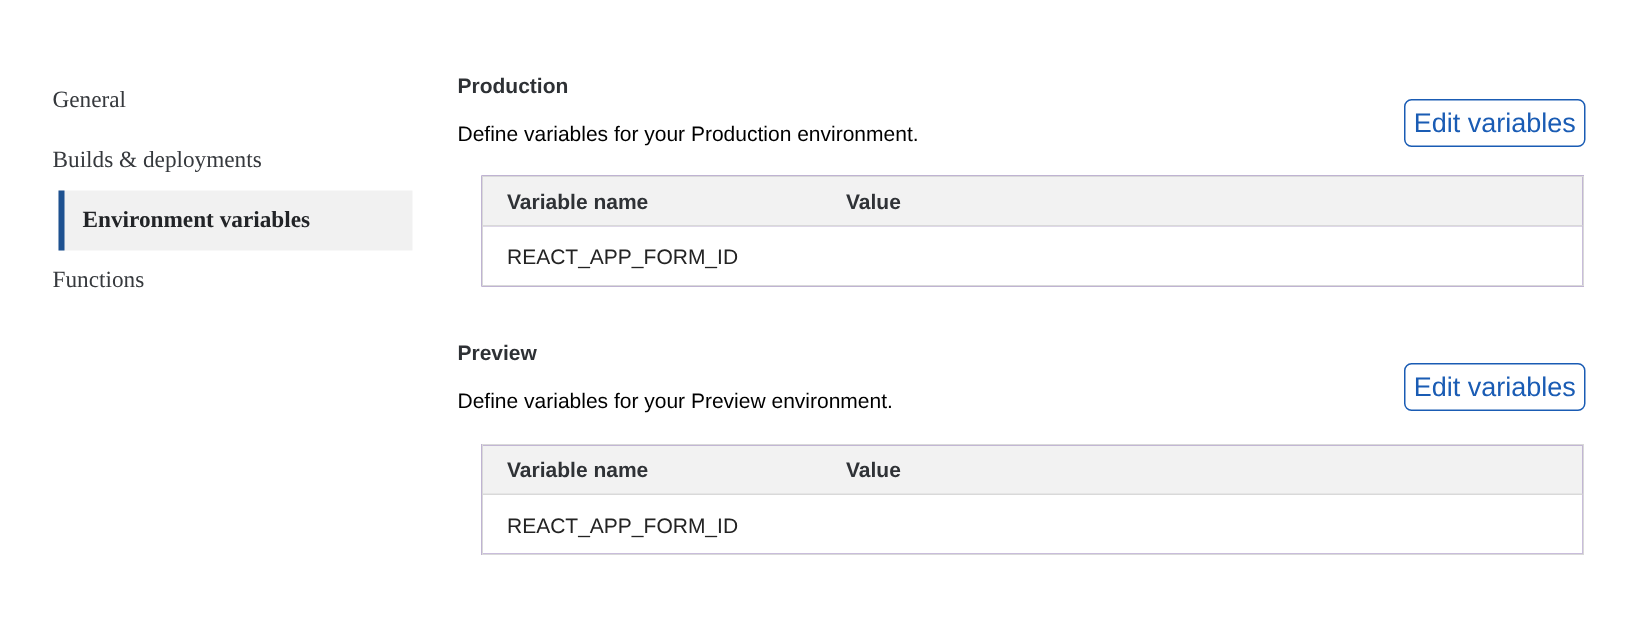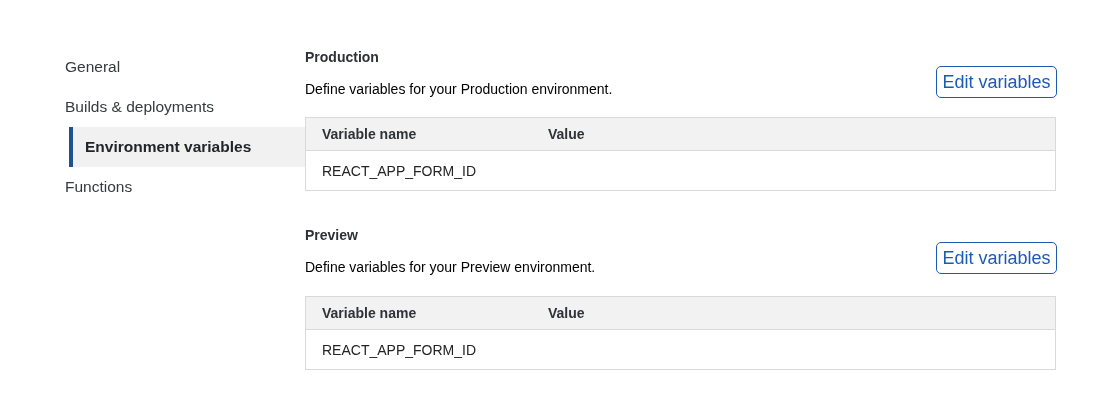--- a/index.html
+++ b/index.html
@@ -12,23 +12,24 @@
     height: 420px;
     position: relative;
     font-family: "Liberation Sans", sans-serif;
     -webkit-font-smoothing: antialiased;
     overflow: hidden;
   }
 
   
   .sidebar {
     position: absolute;
-    left: 49px;
+    left: 19px;
     top: 47px;
     width: 256px;
+    font-family: Liberation Serif, serif;
   }
   .nav-item {
     height: 40px;
     display: flex;
     align-items: center;
     padding-left: 12px;
     border-left: 4px solid transparent;
     font-size: 15.5px;
     color: #36393d;
     cursor: pointer;
@@ -80,21 +81,21 @@
     font-size: 18px;
     display: flex;
     align-items: center;
     justify-content: center;
     cursor: pointer;
     padding: 0;
     text-align: center;
   }
   .env-table {
     position: absolute;
-    left: 0;
+    left: 16px;
     right: 1px;
     box-sizing: border-box;
     border: 1px solid #d9d9d9;
     background: #4c1d95;
   }
   .t-head {
     display: grid;
     grid-template-columns: 226px 1fr;
     align-items: center;
     height: 32px;

